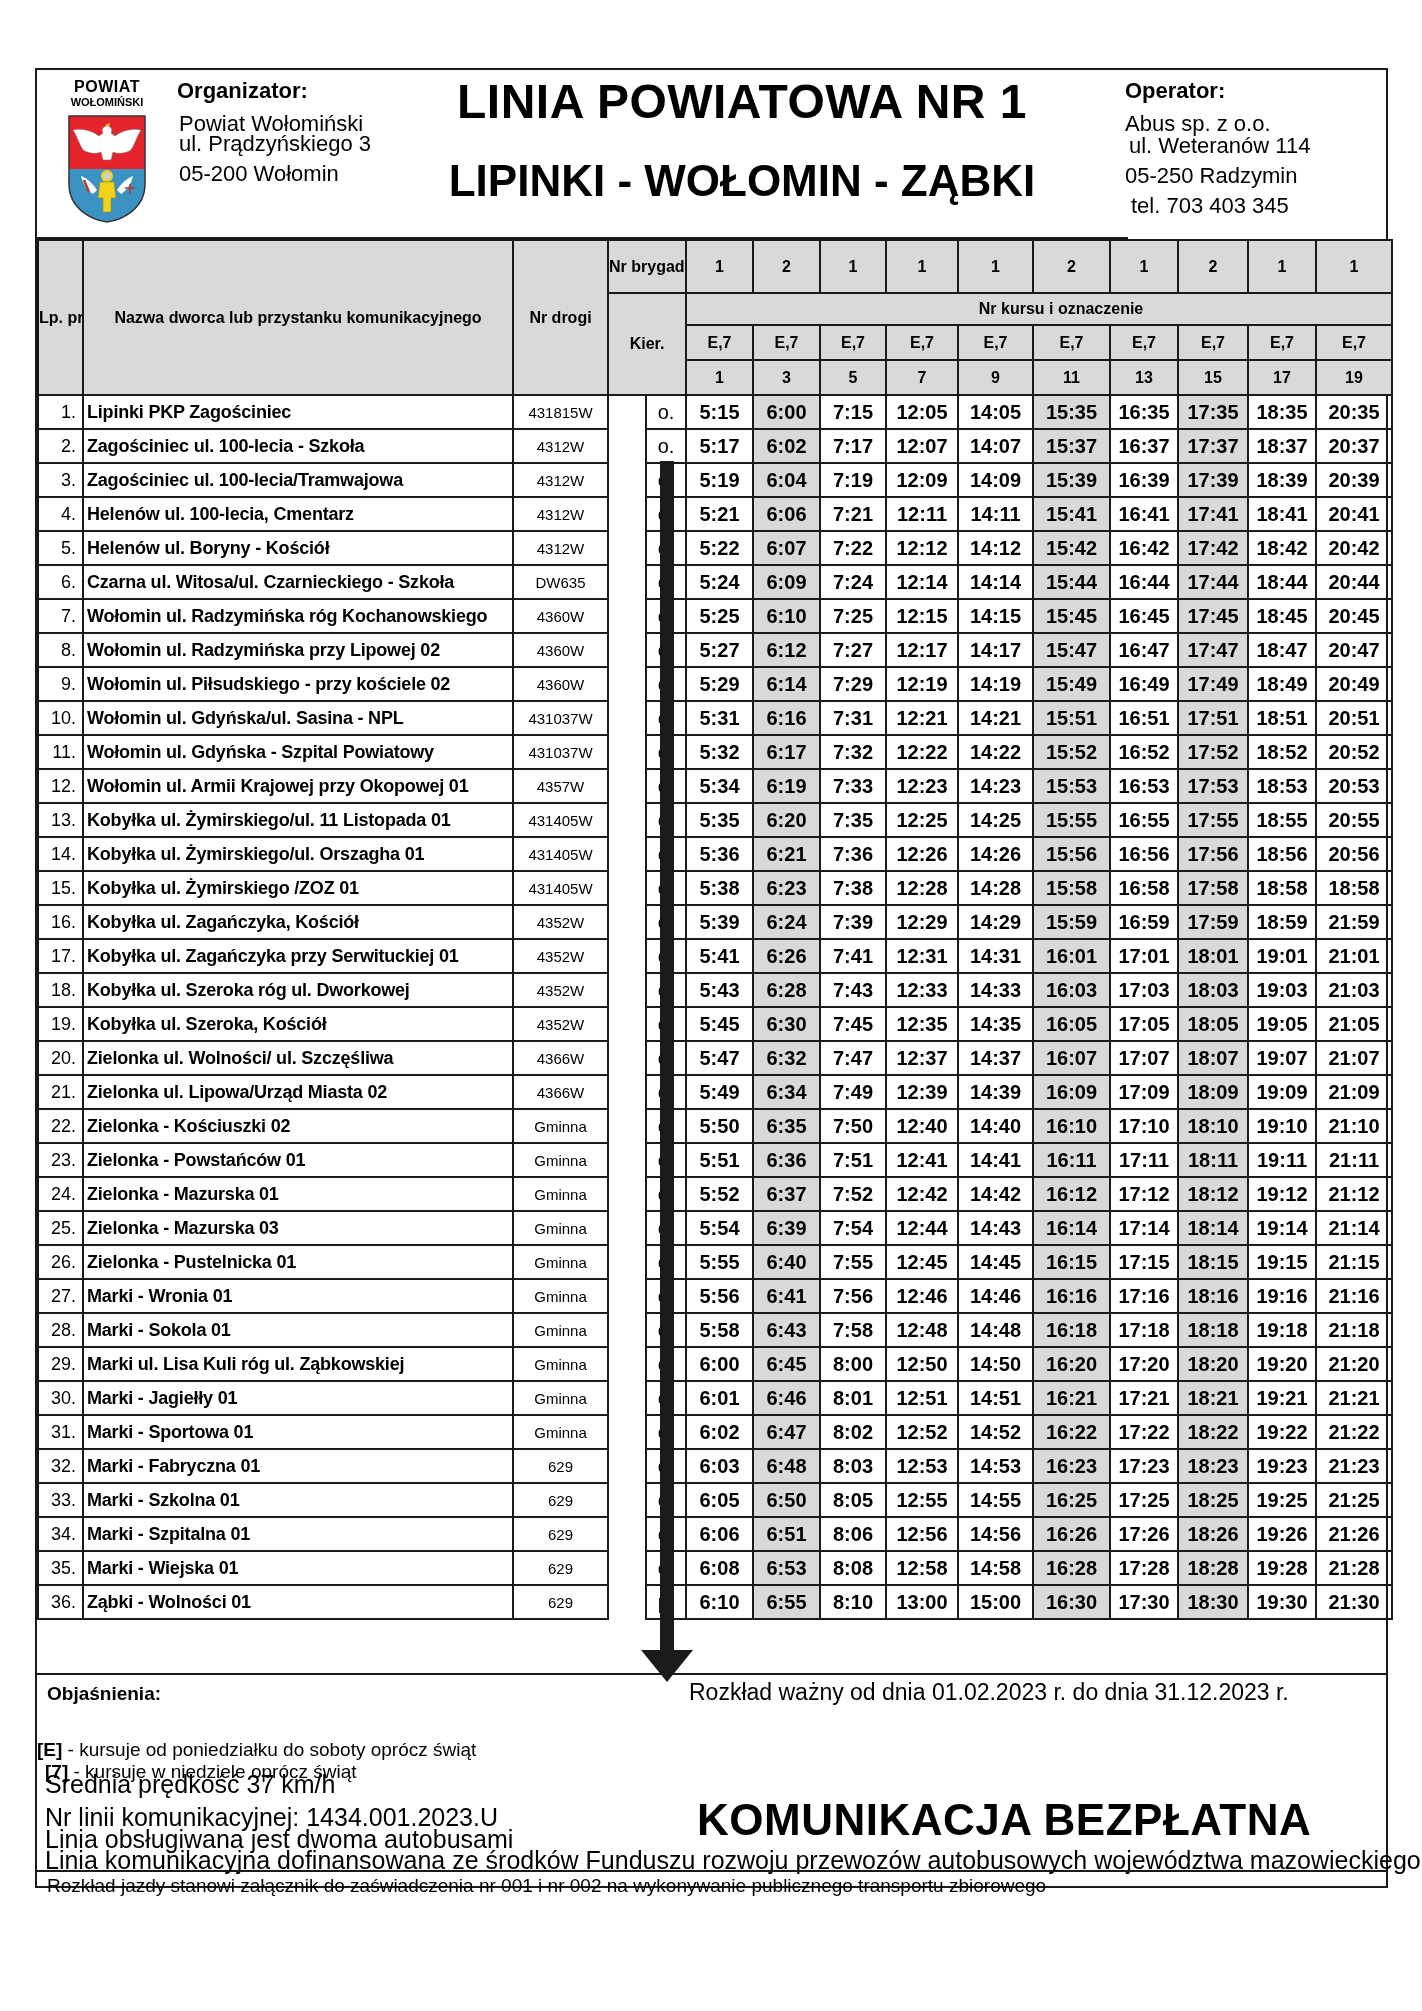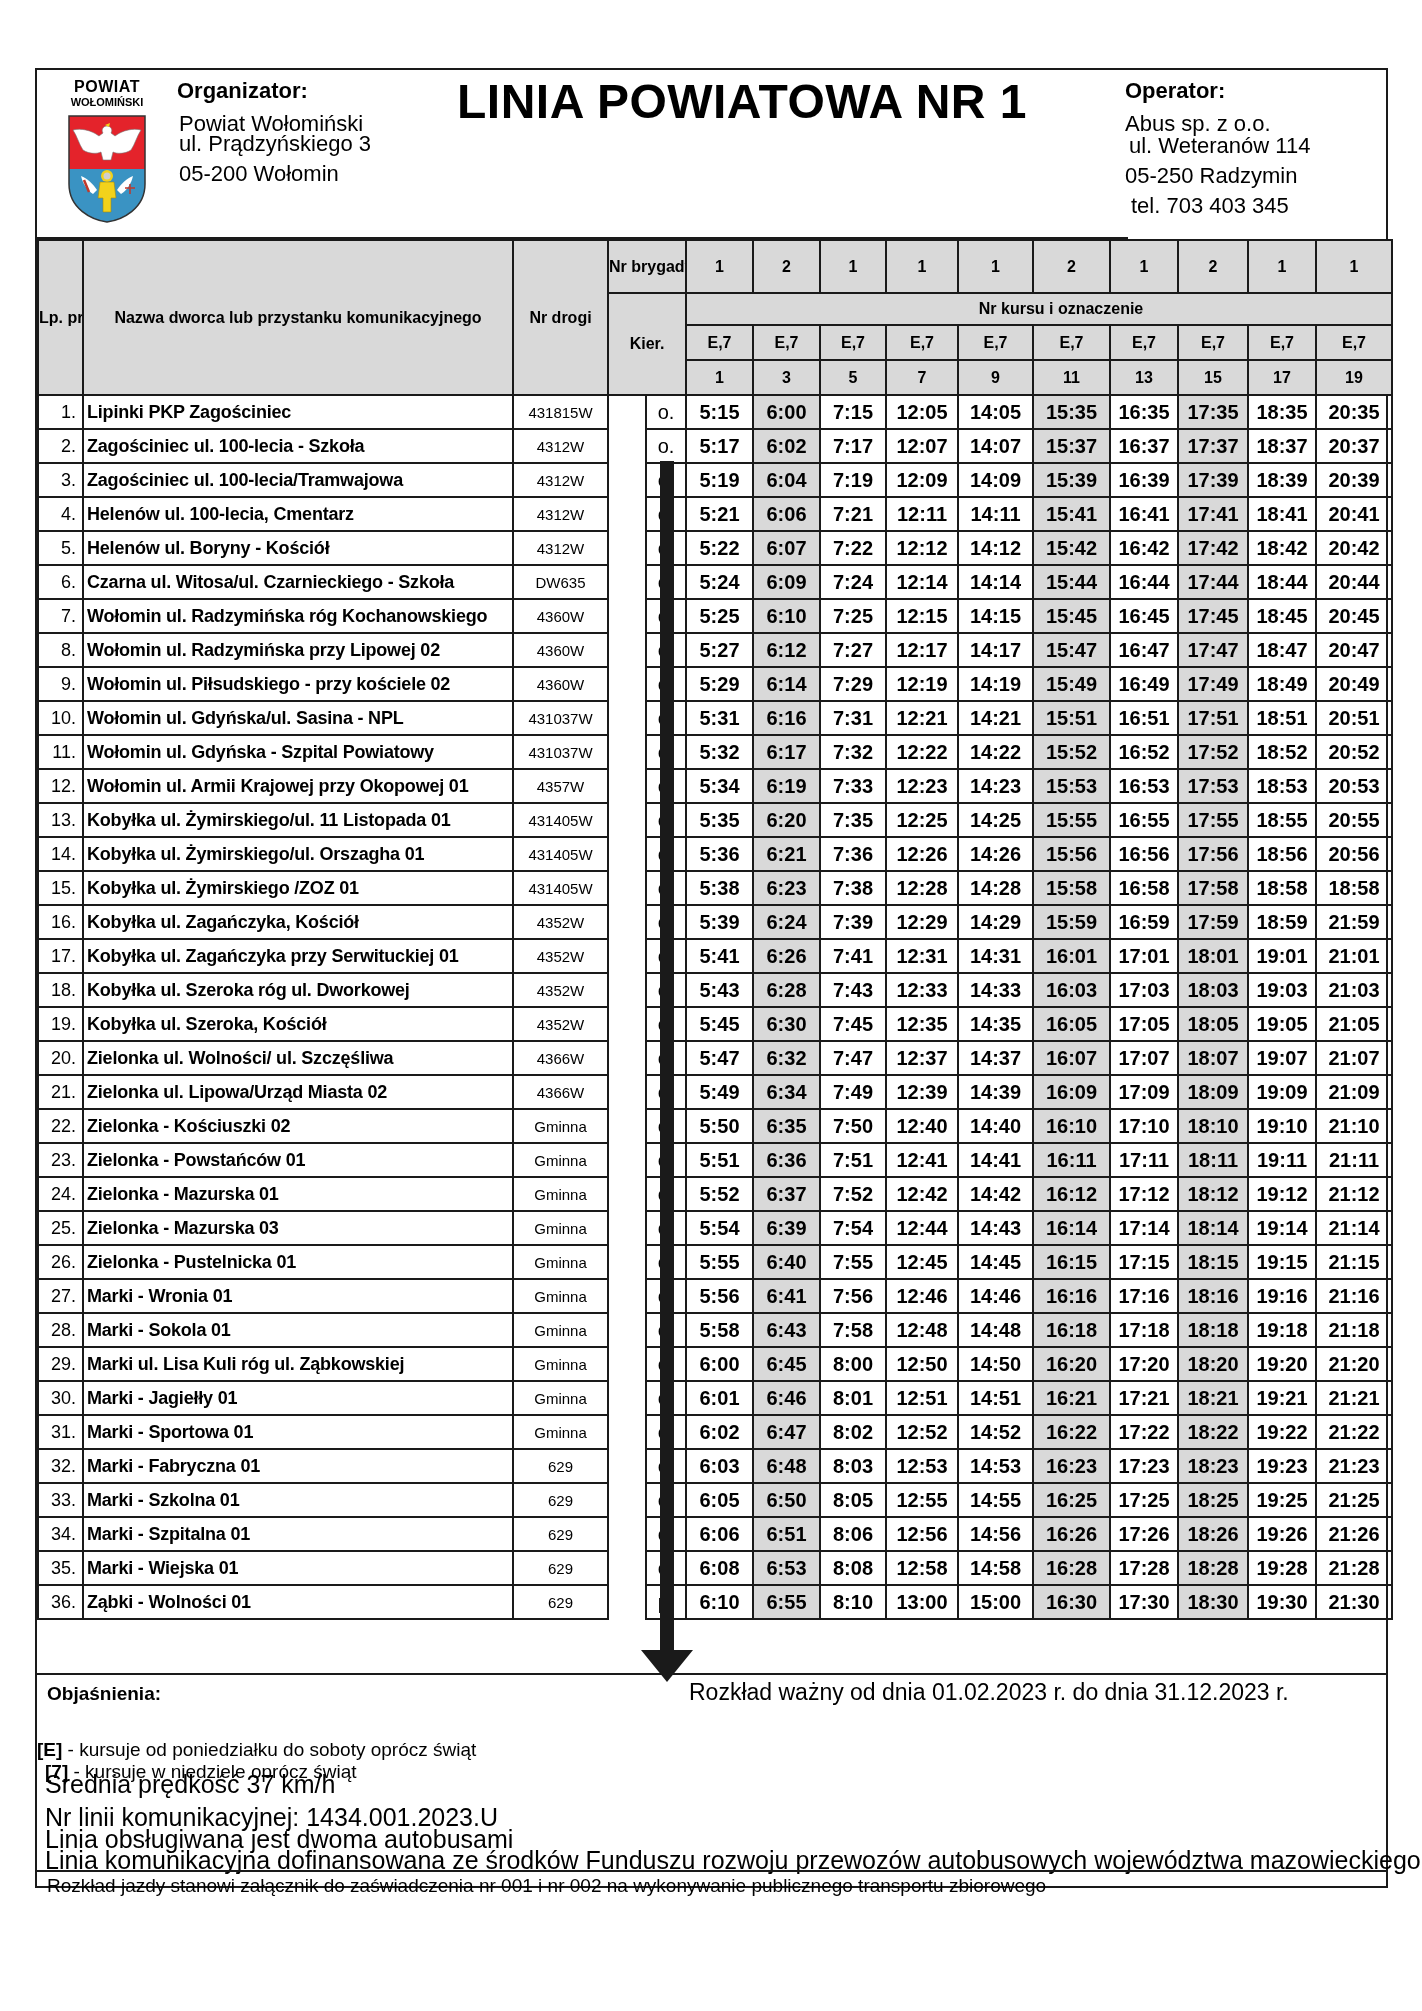--- a/index.html
+++ b/index.html
@@ -88,20 +88,21 @@
         <path d="M58 74 L68 74 M63 70 L63 80" stroke="#c0392b" stroke-width="1.5"></path>
       </svg>
     </div>
 
     <div class="org-label">Organizator:</div>
     <div class="org-line" style="top:42px;">Powiat Wołomiński</div>
     <div class="org-line" style="top:62px;">ul. Prądzyńskiego 3</div>
     <div class="org-line" style="top:92px;">05-200 Wołomin</div>
 
     <div class="title1">LINIA POWIATOWA NR 1</div>
+    <div class="title2">LIPINKI - WOŁOMIN - ZĄBKI</div>
 
     <div class="op-label">Operator:</div>
     <div class="op-line" style="top:42px;">Abus sp. z o.o.</div>
     <div class="op-line" style="top:64px; left:1092px;">ul. Weteranów 114</div>
     <div class="op-line" style="top:94px;">05-250 Radzymin</div>
     <div class="op-line" style="top:124px; left:1094px;">tel. 703 403 345</div>
   </div>
 
   <table class="tt">
     <colgroup>
@@ -793,17 +794,18 @@
   <div class="foot">
     <div class="foot-gap"></div>
     <div class="expl-label">Objaśnienia:</div>
     <div class="validity">Rozkład ważny od dnia 01.02.2023 r. do dnia 31.12.2023 r.</div>
     <div class="legend" style="top:66px;"><b>[E]</b><span> - kursuje od poniedziałku do soboty oprócz świąt</span></div>
     <div class="legend" style="top:88px; left:8px;"><b>[7]</b><span> - kursuje w niedziele oprócz świąt</span></div>
     <div class="fline" style="top:125px;">Srednia prędkość 37 km/h</div>
     <div class="fline" style="top:158px;">Nr linii komunikacyjnej: 1434.001.2023.U</div>
     <div class="fline" style="top:180px;">Linia obsługiwana jest dwoma autobusami</div>
     <div class="fline" style="top:201px;">Linia komunikacyjna dofinansowana ze środków Funduszu rozwoju przewozów autobusowych województwa mazowieckiego</div>
+    <div class="free">KOMUNIKACJA BEZPŁATNA</div>
     <div class="foot-note" style="top:225px; height:25px;">
         <span style="top:3px;">Rozkład jazdy stanowi załącznik do zaświadczenia nr 001 i nr 002 na wykonywanie publicznego transportu zbiorowego</span>
       </div>
   </div>
 </div>
 
 </body></html>

